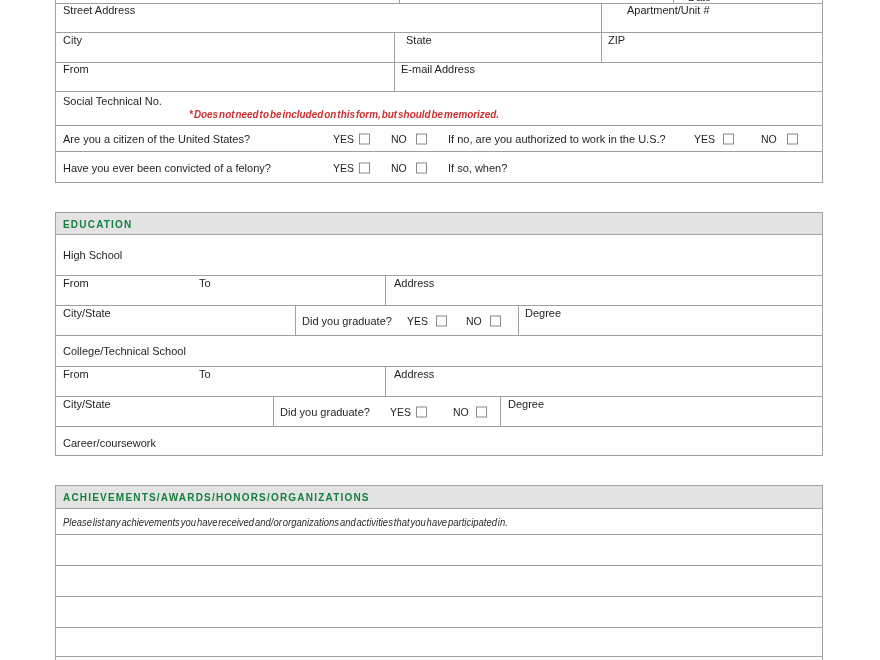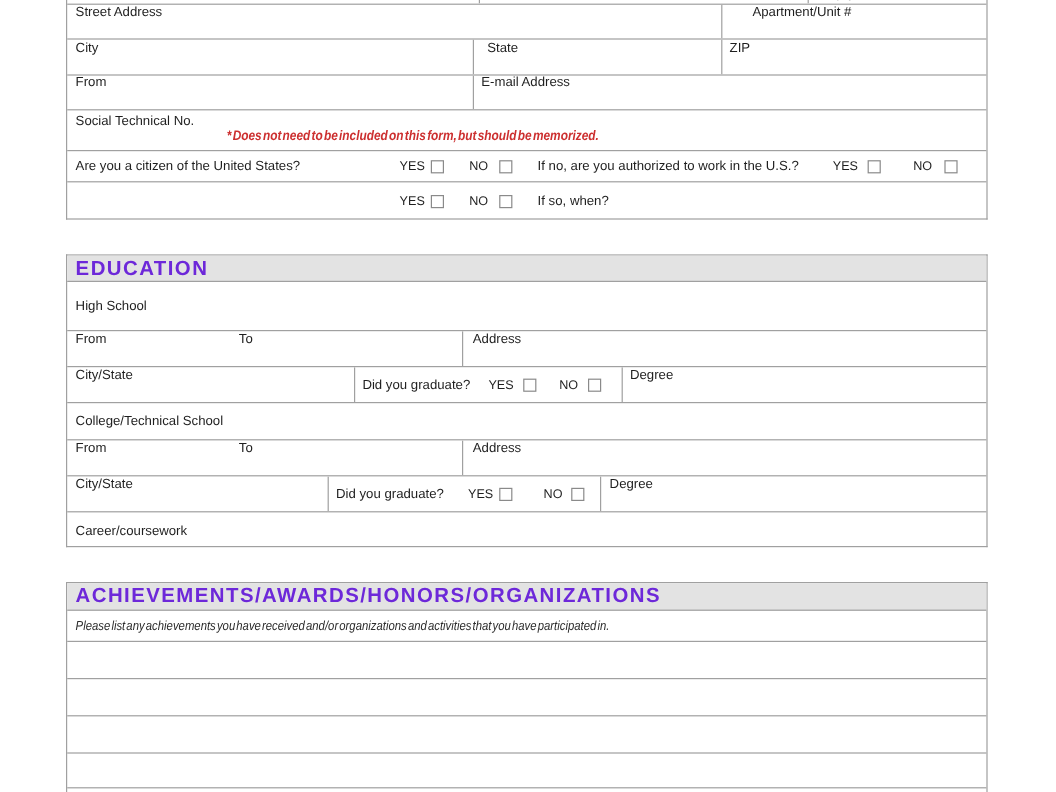--- a/index.html
+++ b/index.html
@@ -9,21 +9,21 @@
   }
   .tbl{position:absolute;left:55px;width:768px;box-sizing:border-box;
        border-left:1px solid #a0a0a0;border-right:1px solid #a0a0a0;}
   .tbl.topless{border-top:none;}
   .tbl.topped{border-top:1px solid #a0a0a0;}
   .row{position:relative;width:100%;box-sizing:border-box;border-bottom:1px solid #a0a0a0;overflow:hidden;}
   .row.noline{border-bottom:none;}
   .bar{background:#e3e3e3;}
   .lbl{position:absolute;top:50%;transform:translateY(-50%);white-space:nowrap;
        font-size:11px;color:#1f1f1f;}
-  .hdr{font-weight:bold;font-size:17px;letter-spacing:1.2px;color:#6d28d9;}
+  .hdr{font-weight:bold;font-size:10px;letter-spacing:1.2px;color:#15803d;}
   .div-v{position:absolute;top:0;bottom:0;width:1px;background:#a0a0a0;}
   .cb{position:absolute;top:50%;transform:translateY(-50%);width:11px;height:11px;
       box-sizing:border-box;border:1px solid #8a8a8a;background:#fff;}
   .opt{font-size:10.5px;color:#1f1f1f;}
   .squish{transform-origin:0 50%;transform:translateY(-50%) scaleX(0.86);word-spacing:-2px;}
   .note-red{font-style:italic;font-weight:bold;font-size:11.5px;color:#cc2f2f;}
   .instr{font-style:italic;font-size:11px;color:#2b2b2b;}
   .ssn-lbl{position:absolute;left:7px;top:3px;font-size:11px;white-space:nowrap;}
   .ssn-note{position:absolute;left:133px;top:16px;white-space:nowrap;
             transform-origin:0 0;transform:scaleX(0.86);word-spacing:-2px;}
@@ -89,20 +89,21 @@
       <span class="lbl opt" style="left:335px;">NO</span>
       <span class="cb" style="left:360px;"></span>
       <span class="lbl" style="left:392px;">If no, are you authorized to work in the U.S.?</span>
       <span class="lbl opt" style="left:638px;">YES</span>
       <span class="cb" style="left:667px;"></span>
       <span class="lbl opt" style="left:705px;">NO</span>
       <span class="cb" style="left:731px;"></span>
     </div>
 
     <div class="row noline" style="height:31px;">
+      <span class="lbl" style="left:7px;">Have you ever been convicted of a felony?</span>
       <span class="lbl opt" style="left:277px;">YES</span>
       <span class="cb" style="left:303px;"></span>
       <span class="lbl opt" style="left:335px;">NO</span>
       <span class="cb" style="left:360px;"></span>
       <span class="lbl" style="left:392px;">If so, when?</span>
     </div>
     <div style="position:absolute;left:-1px;right:-1px;bottom:0;height:1px;background:#a0a0a0;"></div>
   </div>
 
   <div class="tbl topped" style="top:212px;height:244px;">

